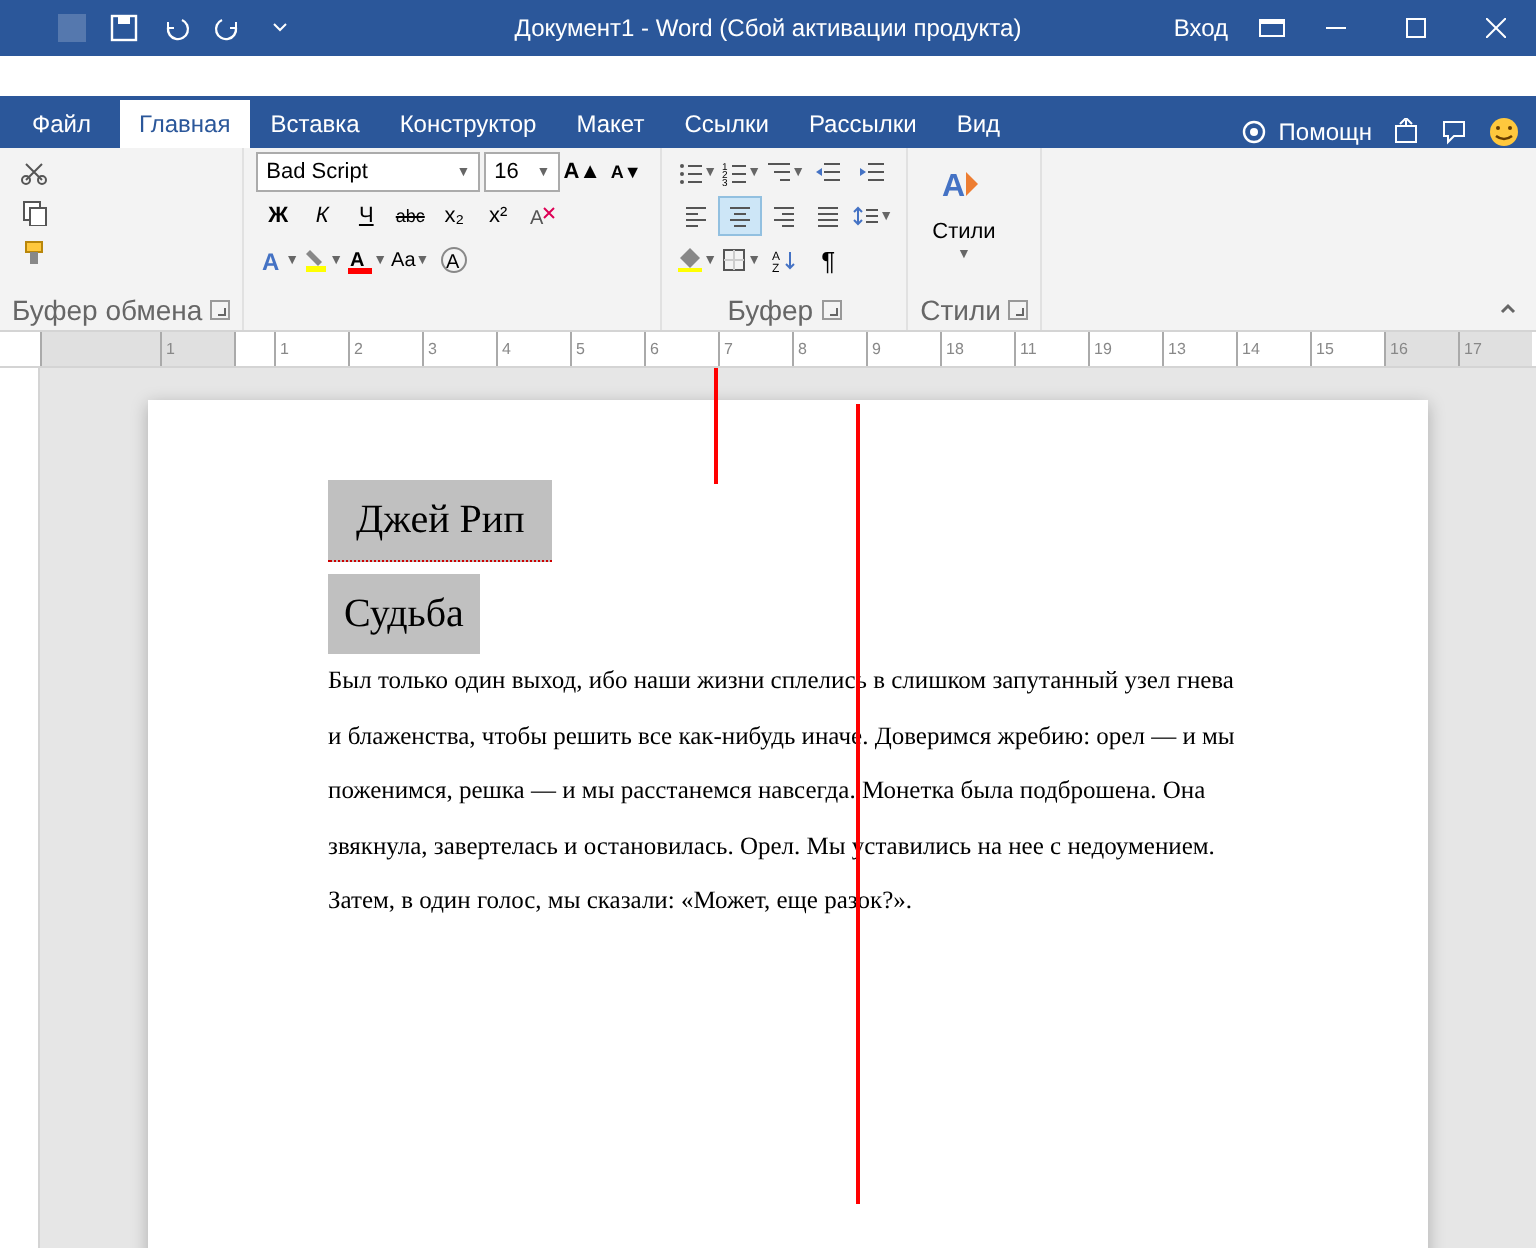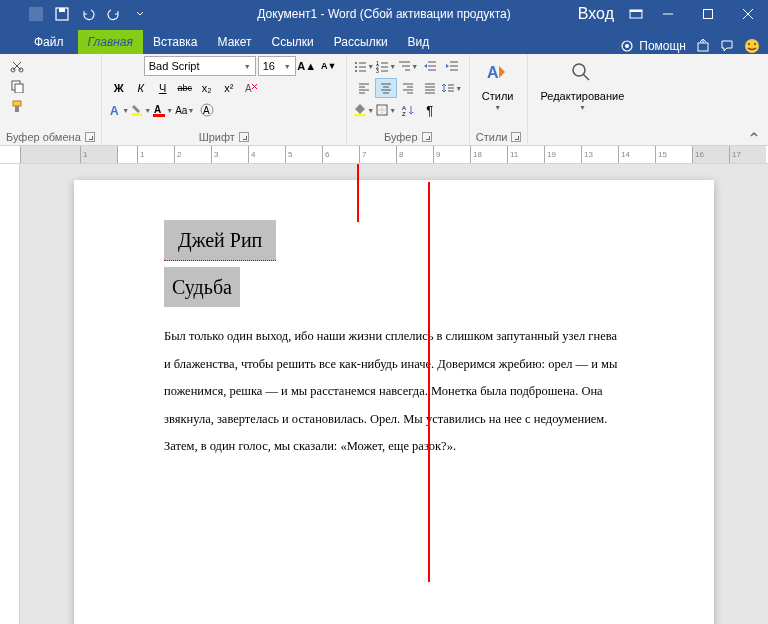--- a/index.html
+++ b/index.html
@@ -3,53 +3,53 @@
 <meta charset="utf-8">
 <style>
 * { margin: 0; padding: 0; box-sizing: border-box; font-family: 'Segoe UI', Tahoma, sans-serif; }
 body { width: 768px; height: 624px; background: #fff; overflow: hidden; font-size: 12px; }
 .titlebar { height: 28px; background: #2b579a; display: flex; align-items: center; color: #fff; position: relative; padding-left: 20px; }
 .qat { display: flex; align-items: center; gap: 2px; padding-left: 4px; }
 .qat-btn { width: 24px; height: 24px; display: flex; align-items: center; justify-content: center; cursor: pointer; }
 .title-text { position: absolute; left: 50%; transform: translateX(-50%); font-size: 12px; white-space: nowrap; }
 .win-controls { margin-left: auto; display: flex; align-items: center; }
 .win-btn { width: 40px; height: 28px; display: flex; align-items: center; justify-content: center; cursor: pointer; }
-.signin { padding: 0 10px; font-size: 16px; cursor: pointer; }
+.signin { padding: 0 10px; font-size: 12px; cursor: pointer; }
 .display-opts { width: 24px; height: 24px; display:flex;align-items:center;justify-content:center;cursor:pointer; }
 
-.ribbon-tabs { height: 26px; background: #2b579a; display: flex; align-items: flex-end; color: #fff; padding-left: 20px; }
+.ribbon-tabs { height: 26px; background: #2b579a; display: flex; align-items: flex-end; color: #fff; padding-left: 2px; margin-top: 20px; }
 .tab { padding: 5px 10px; font-size: 12px; cursor: pointer; }
-.tab.active { background: #84cc16; color: #2b579a; font-style: italic; }
+.tab.active { background: #ffffff; color: #2b579a; }
 .tab.file { padding: 5px 14px; }
 .ribbon-right { margin-left: auto; display: flex; align-items: center; padding-right: 8px; gap: 10px; }
 .ribbon-right-item { display: flex; align-items: flex-start; gap: 5px; cursor: pointer; font-size: 12px; }
 
 .ribbon { height: 92px; background: #f3f3f3; border-bottom: 1px solid #d4d4d4; display: flex; }
 .rgroup { border-right: 1px solid #e1e1e1; padding: 2px 6px 0; display: flex; flex-direction: column; }
 .rgroup-body { flex: 1; display: flex; align-items: flex-start; gap: 2px; }
-.rgroup-label { text-align: center; font-size: 11px; color: #666; padding: 2px 0; display: flex; justify-content: center; align-items: center; gap: 4px; }
+.rgroup-label { text-align: center; font-size: 14px; color: #666; padding: 2px 0; display: flex; justify-content: center; align-items: center; gap: 4px; }
 .dialog-launcher { width: 10px; height: 10px; border: 1px solid #999; position: relative; cursor: pointer; }
 .dialog-launcher::after { content:''; position:absolute; right:1px; bottom:1px; width:3px; height:3px; border-right:1px solid #666; border-bottom:1px solid #666; }
 
 .big-btn { display: flex; flex-direction: column; align-items: center; justify-content: center; gap: 2px; padding: 4px 6px; cursor: pointer; font-size: 11px; text-align: center; }
 .sbtn { width: 22px; height: 20px; display: flex; align-items: center; justify-content: center; cursor: pointer; font-size: 11px; }
 .sbtn.highlighted { background: #cde6f7; border: 1px solid #92c0e0; }
 .col { display: flex; flex-direction: column; }
 .row { display: flex; align-items: center; }
-.font-combo { width: 112px; height: 20px; border: 1px solid #ababab; background: #fff; font-size: 11px; padding: 0 4px; display:flex;align-items:center;justify-content:space-between; cursor:pointer;margin-left:36px; }
+.font-combo { width: 112px; height: 20px; border: 1px solid #ababab; background: #fff; font-size: 11px; padding: 0 4px; display:flex;align-items:center;justify-content:space-between; cursor:pointer; }
 .size-combo { width: 38px; height: 20px; border: 1px solid #ababab; background: #fff; font-size: 11px; padding: 0 4px; display:flex;align-items:center;justify-content:space-between; cursor:pointer; margin-left:2px; }
 .dd { font-size: 7px; color: #666; }
 
 .ruler-h { height: 18px; background: #fff; border-bottom: 1px solid #d4d4d4; position: relative; overflow: hidden; font-size: 8px; color: #888; }
 .doc-area { display: flex; height: 468px; background: #e6e6e6; }
 .ruler-v { width: 20px; background: #fff; border-right: 1px solid #d4d4d4; position: relative; font-size:8px; color:#888; }
 .doc-scroll { flex: 1; overflow: hidden; position: relative; }
 .page { width: 640px; background: #fff; box-shadow: 0 2px 8px rgba(0,0,0,0.25); margin: 16px auto 0; padding: 40px 90px; min-height: 450px; position: relative; }
 .doc-title { font-family: 'Brush Script MT', cursive; font-size: 20px; background: #c0c0c0; display: inline-block; padding: 2px 14px; border-bottom: 1px dotted #c00; margin-bottom: 6px; }
-.doc-sub { font-family: 'Brush Script MT', cursive; font-size: 20px; background: #c0c0c0; display: inline-block; padding: 2px 8px; margin-bottom: 16px; }
+.doc-sub { font-family: 'Brush Script MT', cursive; font-size: 20px; background: #c0c0c0; display: inline-block; padding: 2px 8px; }
 .center-block { text-align: left; line-height: 1.8; }
 .body-text { font-family: Georgia, serif; font-size: 12.5px; line-height: 2.2; color: #000; text-align: left; }
 
 .red-arrow { position: absolute; pointer-events: none; }
 .red-line-v { position: absolute; width: 2px; background: #ff0000; pointer-events: none; }
 .collapse-btn { position:absolute; right:6px; bottom:2px; width:16px;height:16px;cursor:pointer;display:flex;align-items:center;justify-content:center; }
 
 .ruler-units { display:flex; height:100%; align-items:center; }
 .ruler-unit { position:relative; width:37px; border-left:1px solid #aaa; height:100%; display:flex;align-items:center; padding-left:2px; }
 .ruler-margin { background:#e0e0e0; }
@@ -115,20 +115,21 @@
           <line x1="10" y1="0" x2="0" y2="10" stroke="#fff"></line>
         </svg>
       </div>
   </div>
 </div>
 
 <div class="ribbon-tabs">
   <div class="tab file">Файл</div>
   <div class="tab active">Главная</div>
   <div class="tab">Вставка</div>
+  <div class="tab">Конструктор</div>
   <div class="tab">Макет</div>
   <div class="tab">Ссылки</div>
   <div class="tab">Рассылки</div>
   <div class="tab">Вид</div>
   <div class="ribbon-right">
     <div class="ribbon-right-item">
         <svg width="14" height="14">
           <circle cx="7" cy="7" r="5" fill="none" stroke="#fff" stroke-width="1.2"></circle>
           <circle cx="7" cy="7" r="2" fill="#fff"></circle>
         </svg>
@@ -238,24 +239,20 @@
           </div>
         <div class="sbtn" style="font-size:10px">Aa<span class="dd">▼</span></div>
         <div class="sbtn">
             <svg width="14" height="14">
               <text x="3" y="11" font-size="10">A</text>
               <circle cx="7" cy="7" r="6" fill="none" stroke="#888"></circle>
             </svg>
           </div>
       </div>
     </div>
-    <div class="rgroup-label">
-        <span>Шрифт</span>
-        <span class="dialog-launcher"></span>
-      </div>
   </div>
 
   <div class="rgroup">
     <div class="rgroup-body col" style="gap:2px">
       <div class="row">
         <div class="sbtn">
             <svg width="14" height="14">
               <circle cx="3" cy="4" r="1" fill="#555"></circle>
               <line x1="6" y1="4" x2="13" y2="4" stroke="#555"></line>
               <circle cx="3" cy="8" r="1" fill="#555"></circle>
@@ -386,33 +383,20 @@
         <span>Стили</span>
         <span class="dd">▼</span>
       </div>
     </div>
     <div class="rgroup-label">
         <span>Стили</span>
         <span class="dialog-launcher"></span>
       </div>
   </div>
 
-  <div class="rgroup" style="border-right:none">
-    <div class="rgroup-body">
-      <div class="big-btn">
-        <svg width="26" height="28">
-            <circle cx="10" cy="10" r="6" fill="none" stroke="#555" stroke-width="1.5"></circle>
-            <line x1="14" y1="14" x2="20" y2="20" stroke="#555" stroke-width="1.5"></line>
-          </svg>
-        <span>Редактирование</span>
-        <span class="dd">▼</span>
-      </div>
-    </div>
-    <div class="rgroup-label"></div>
-  </div>
   <div class="collapse-btn">
       <svg width="10" height="10">
         <path d="M2 6 L5 3 L8 6" fill="none" stroke="#666" stroke-width="1.5"></path>
       </svg>
     </div>
 </div>
 
 <div class="ruler-h">
   <div class="ruler-units" style="margin-left:20px">
     <div class="ruler-unit ruler-margin" style="width:60px"></div>

